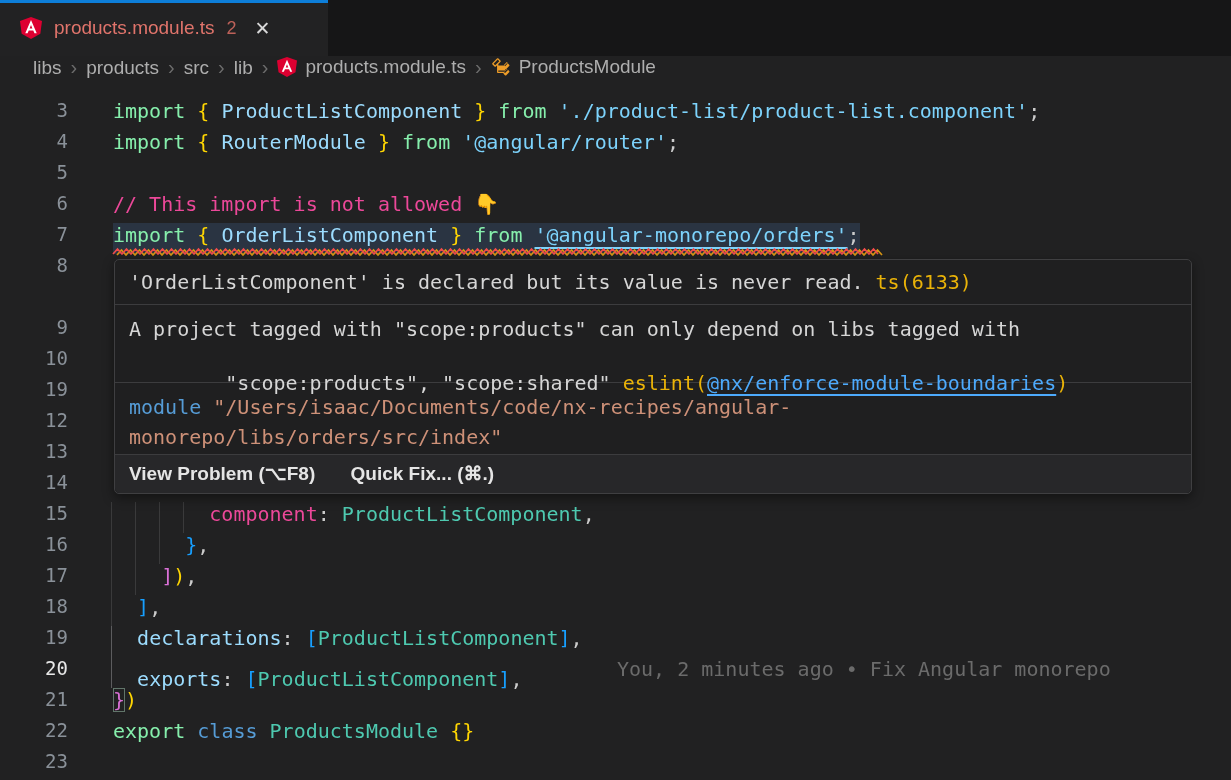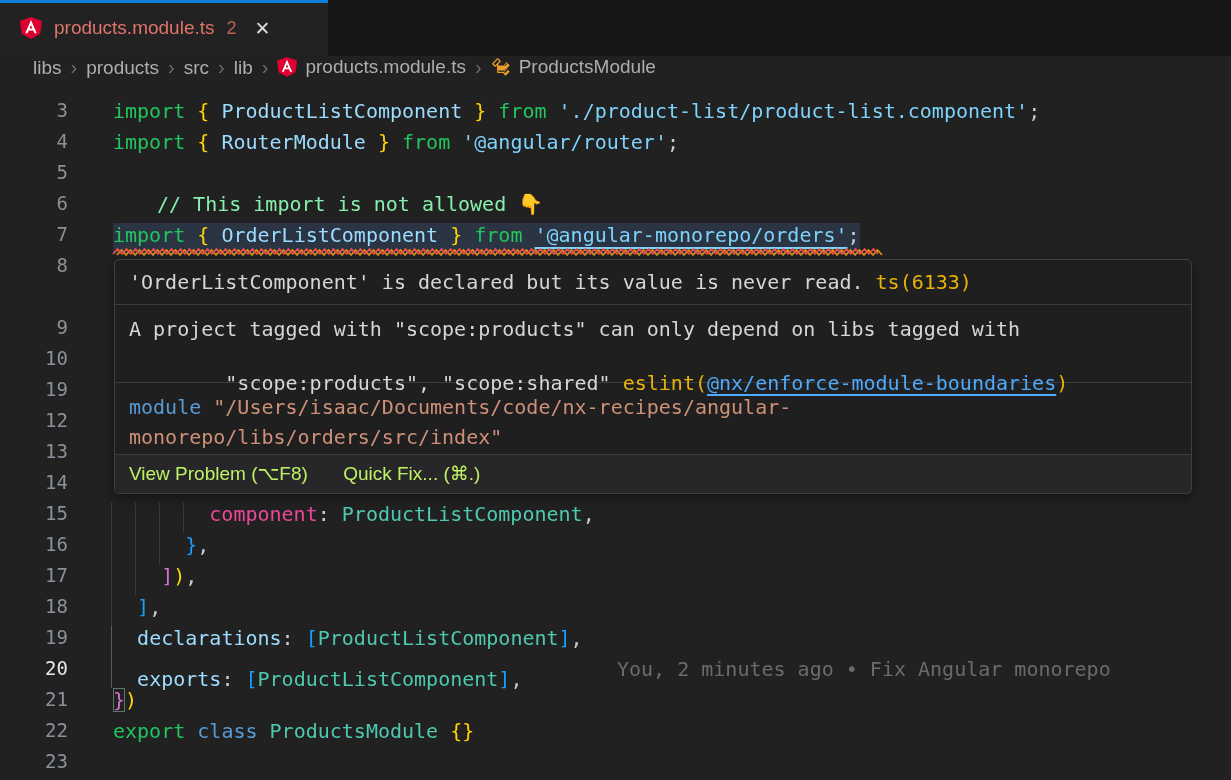--- a/index.html
+++ b/index.html
@@ -30,28 +30,28 @@
   .gutter-num.active { color:#e8e8e8; }
   .code-line { position:absolute; left:113px; height:31px; line-height:31px; white-space:pre;
                font:20px "DejaVu Sans Mono",monospace; color:#cccccc; }
   .guide { position:absolute; width:1px; height:31px; background:#3a3a3b; }
   .guide.active { background:#5c5c5e; }
   .err-line { background:rgba(62,96,142,0.30); }
   .err-line svg { position:absolute; left:0; top:25px; overflow:visible; }
   .blame { position:absolute; left:617px; top:557px; height:31px; line-height:31px;
            font:20px "DejaVu Sans Mono",monospace; color:#6b6b6b; }
 
-  .tok.kw   { color:#22c55e; }
+  .tok.kw   { color:#86efac; }
   .tok.kw2  { color:#569cd6; }
   .tok.var  { color:#9cdcfe; }
   .tok.prop { color:#9cdcfe; }
   .tok.prop2{ color:#ec4899; }
   .tok.cls  { color:#4ec9b0; }
   .tok.str  { color:#7dd3fc; }
-  .tok.com  { color:#86efac;margin-left:44px; }
+  .tok.com  { color:#ec4899; }
   .tok.pl   { color:#cccccc; }
   .tok.b1   { color:#ffd602; }
   .tok.b2   { color:#da70d6; }
   .tok.b3   { color:#179fff; }
   .tok.emoji{ color:#fdd835; }
   .tok.lnk  { text-decoration:underline; text-underline-offset:5px; }
   .tok.match{ outline:1px solid #61756a; outline-offset:-1px; }
 
   
   .hover { position:absolute; left:114px; top:259px; width:1078px; background:#1f1f20;
@@ -64,21 +64,21 @@
   .s2 .h-line { line-height:27px; white-space:pre; }
   .s3 { height:72px; padding-top:9px; border-top:1px solid #3c3c3e; }
   .s3 .h-line { line-height:30px; white-space:pre; }
   .s4 { height:39px; line-height:38px; border-top:1px solid #3c3c3e; background:#272729;
         font-family:"Liberation Sans",sans-serif; font-size:19px;
         border-radius:0 0 5px 5px; }
   .h-src { color:#eab308; }
   .h-link { color:#4daafc; text-decoration:underline; text-underline-offset:4px; cursor:pointer; }
   .h-kw { color:#569cd6; }
   .h-str { color:#ce9178; }
-  .h-action { color:#bef264; cursor:pointer; margin-right:30px; }
+  .h-action { color:#e5e5e5; cursor:pointer; margin-right:30px;font-weight:bold; }
 </style>
 </head>
 <body>
 
 <div class="app">
 
   <div class="tabbar">
     <div class="tab">
       <span class="tab-accent" style="background: rgb(13, 126, 217);"></span>
       <svg class="ng-icon" viewBox="0 0 250 250">

